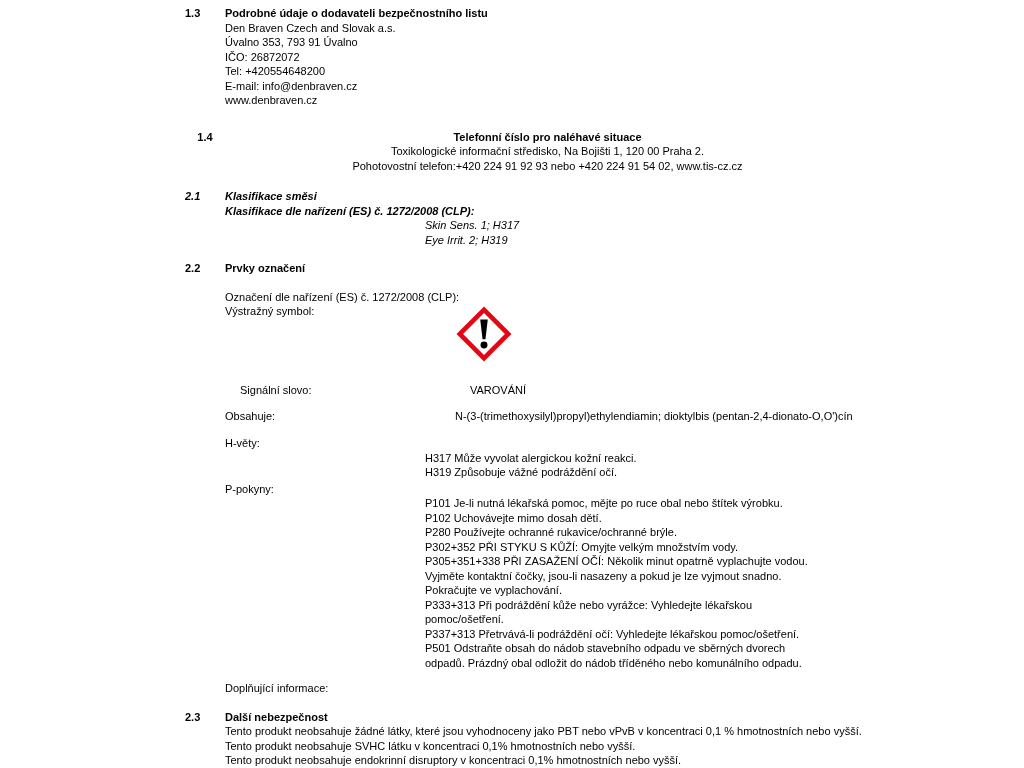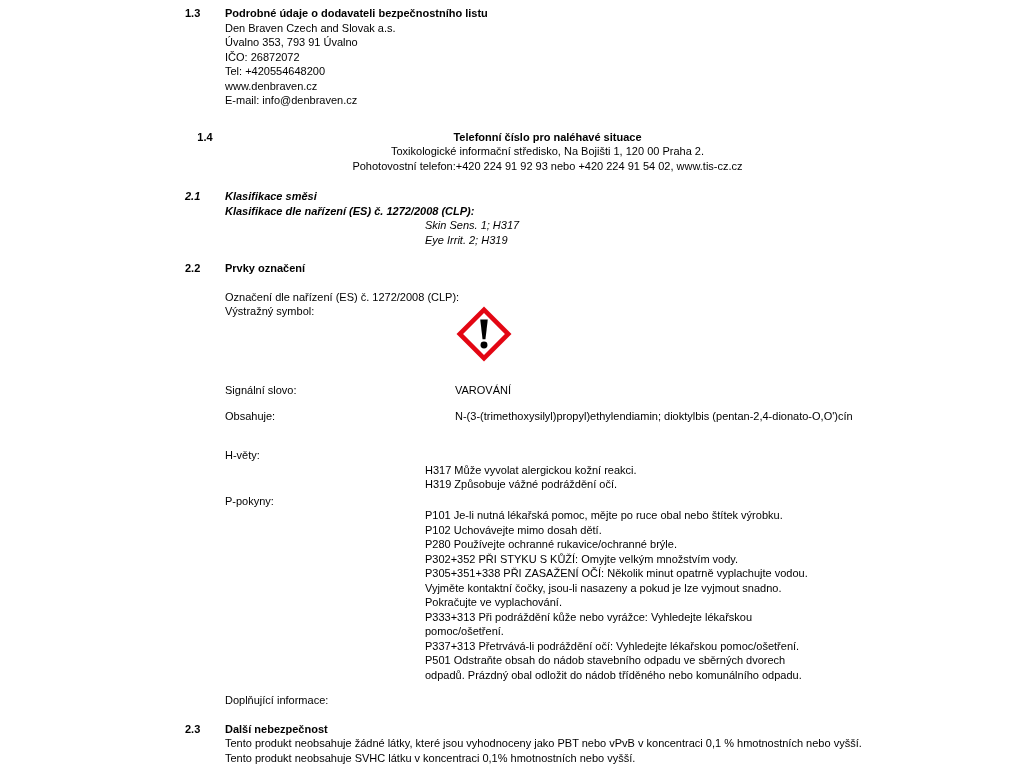--- a/index.html
+++ b/index.html
@@ -21,42 +21,42 @@
   .body { width: 645px; }
   .title { font-weight: bold; }
   .line { white-space: normal; }
   .nowrap { white-space: nowrap; }
   .lv { display: flex; align-items: flex-start; gap: 30px; }
   .lv .label { width: 200px; flex-shrink: 0; }
   .lv .value { width: 400px; }
   .indent { margin-left: 200px; width: 400px; }
   .mt10 { margin-top: 2px; }
   .mt11 { margin-top: 11px; }
-  .mt13 { margin-top: 25px; }
+  .mt13 { margin-top: 13px; }
   .mt14 { margin-top: 14px; }
   .mt16 { margin-top: 16px; font-style: italic; }
-  .mt20 { margin-top: 20px; }
+  .mt20 { margin-top: 20px; justify-content: flex-end; }
   .mt22 { margin-top: 22px; text-align: center; }
   .pictogram { display: block; margin-top: 1px; }
 </style>
 </head>
 <body>
 
 <div class="page">
 
   <section class="sec">
     <div class="num">1.3</div>
     <div class="body">
       <div class="title">Podrobné údaje o dodavateli bezpečnostního listu</div>
       <div class="line">Den Braven Czech and Slovak a.s.</div>
       <div class="line">Úvalno 353, 793 91 Úvalno</div>
       <div class="line">IČO: 26872072</div>
       <div class="line">Tel: +420554648200</div>
+      <div class="line">E-mail: info@denbraven.cz</div>
       <div class="line">www.denbraven.cz</div>
-      <div class="line">E-mail: info@denbraven.cz</div>
     </div>
   </section>
 
   <section class="sec mt22">
     <div class="num">1.4</div>
     <div class="body">
       <div class="title">Telefonní číslo pro naléhavé situace</div>
       <div class="line">Toxikologické informační středisko, Na Bojišti 1, 120 00 Praha 2.</div>
       <div class="line">Pohotovostní telefon:+420 224 91 92 93 nebo +420 224 91 54 02, www.tis-cz.cz</div>
     </div>

